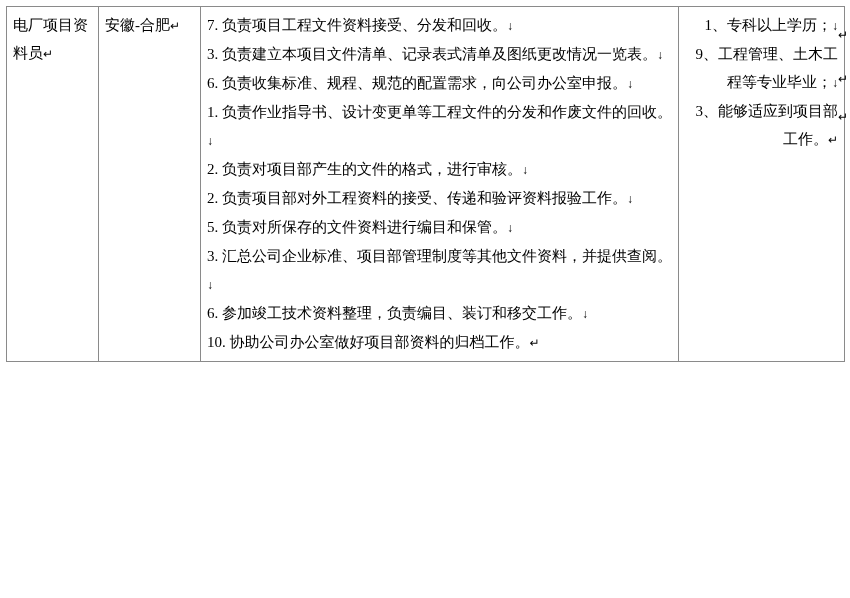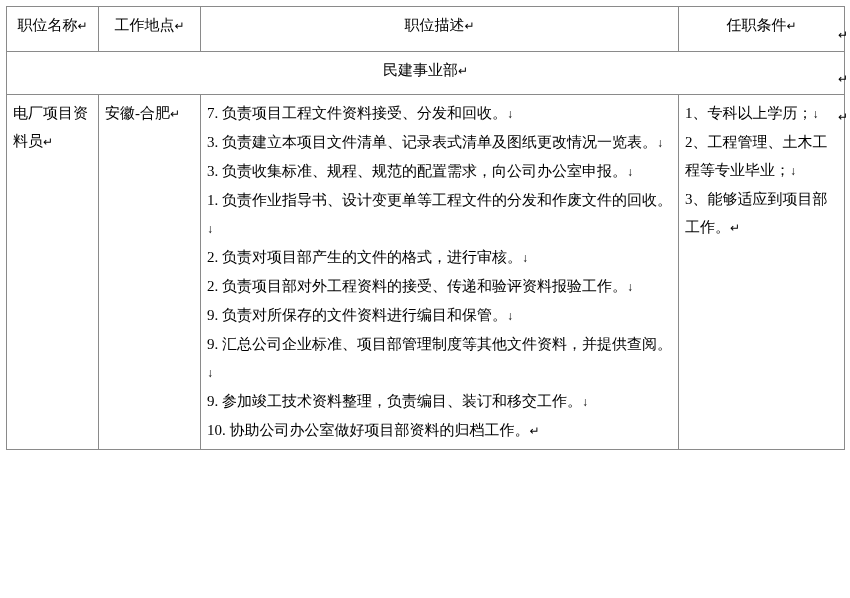--- a/index.html
+++ b/index.html
@@ -60,20 +60,21 @@
   }
   .mid-cell {
     vertical-align: middle;
   }
   .desc-cell {
     vertical-align: top;
     padding-top: 10px;
   }
   .req-cell {
     vertical-align: middle;
+    text-align: right;
   }
   .line {
     white-space: normal;
     word-break: break-all;
   }
   .pmark {
     font-family: "Liberation Sans", sans-serif;
     font-size: 12px;
     color: #000;
     vertical-align: baseline;
@@ -99,48 +100,39 @@
   <div class="outside-mark om3">↵</div>
 
   <table class="job-table">
     <colgroup>
       <col class="col-1">
       <col class="col-2">
       <col class="col-3">
       <col class="col-4">
     </colgroup>
     <tbody>
-      <tr>
-        <td class="header-cell"><span>职位名称</span><span class="pmark">↵</span></td>
-        <td class="header-cell"><span>工作地点</span><span class="pmark">↵</span></td>
-        <td class="header-cell"><span>职位描述</span><span class="pmark">↵</span></td>
-        <td class="header-cell"><span>任职条件</span><span class="pmark">↵</span></td>
-      </tr>
 
-      <tr>
-        <td class="section-cell" colspan="4"><span>民建事业部</span><span class="pmark">↵</span></td>
-      </tr>
 
       <tr>
         <td class="mid-cell"><span>电厂项目资料员</span><span class="pmark">↵</span></td>
         <td class="mid-cell"><span>安徽-合肥</span><span class="pmark">↵</span></td>
         <td class="desc-cell">
           <div class="line"><span>7. 负责项目工程文件资料接受、分发和回收。</span><span class="pmark">↓</span></div>
           <div class="line"><span>3. 负责建立本项目文件清单、记录表式清单及图纸更改情况一览表。</span><span class="pmark">↓</span></div>
-          <div class="line"><span>3. 负责收集标准、规程、规范的配置需求，向公司办公室申报。</span><span class="pmark">↓</span></div>
+          <div class="line"><span>6. 负责收集标准、规程、规范的配置需求，向公司办公室申报。</span><span class="pmark">↓</span></div>
           <div class="line"><span>1. 负责作业指导书、设计变更单等工程文件的分发和作废文件的回收。</span><span class="pmark">↓</span></div>
           <div class="line"><span>2. 负责对项目部产生的文件的格式，进行审核。</span><span class="pmark">↓</span></div>
           <div class="line"><span>2. 负责项目部对外工程资料的接受、传递和验评资料报验工作。</span><span class="pmark">↓</span></div>
-          <div class="line"><span>9. 负责对所保存的文件资料进行编目和保管。</span><span class="pmark">↓</span></div>
-          <div class="line"><span>9. 汇总公司企业标准、项目部管理制度等其他文件资料，并提供查阅。</span><span class="pmark">↓</span></div>
-          <div class="line"><span>9. 参加竣工技术资料整理，负责编目、装订和移交工作。</span><span class="pmark">↓</span></div>
+          <div class="line"><span>5. 负责对所保存的文件资料进行编目和保管。</span><span class="pmark">↓</span></div>
+          <div class="line"><span>3. 汇总公司企业标准、项目部管理制度等其他文件资料，并提供查阅。</span><span class="pmark">↓</span></div>
+          <div class="line"><span>6. 参加竣工技术资料整理，负责编目、装订和移交工作。</span><span class="pmark">↓</span></div>
           <div class="line"><span>10. 协助公司办公室做好项目部资料的归档工作。</span><span class="pmark">↵</span></div>
         </td>
         <td class="req-cell">
           <div class="line"><span>1、专科以上学历；</span><span class="pmark">↓</span></div>
-          <div class="line"><span>2、工程管理、土木工程等专业毕业；</span><span class="pmark">↓</span></div>
+          <div class="line"><span>9、工程管理、土木工程等专业毕业；</span><span class="pmark">↓</span></div>
           <div class="line"><span>3、能够适应到项目部工作。</span><span class="pmark">↵</span></div>
         </td>
       </tr>
     </tbody>
   </table>
 
 </div>
 
 </body></html>

